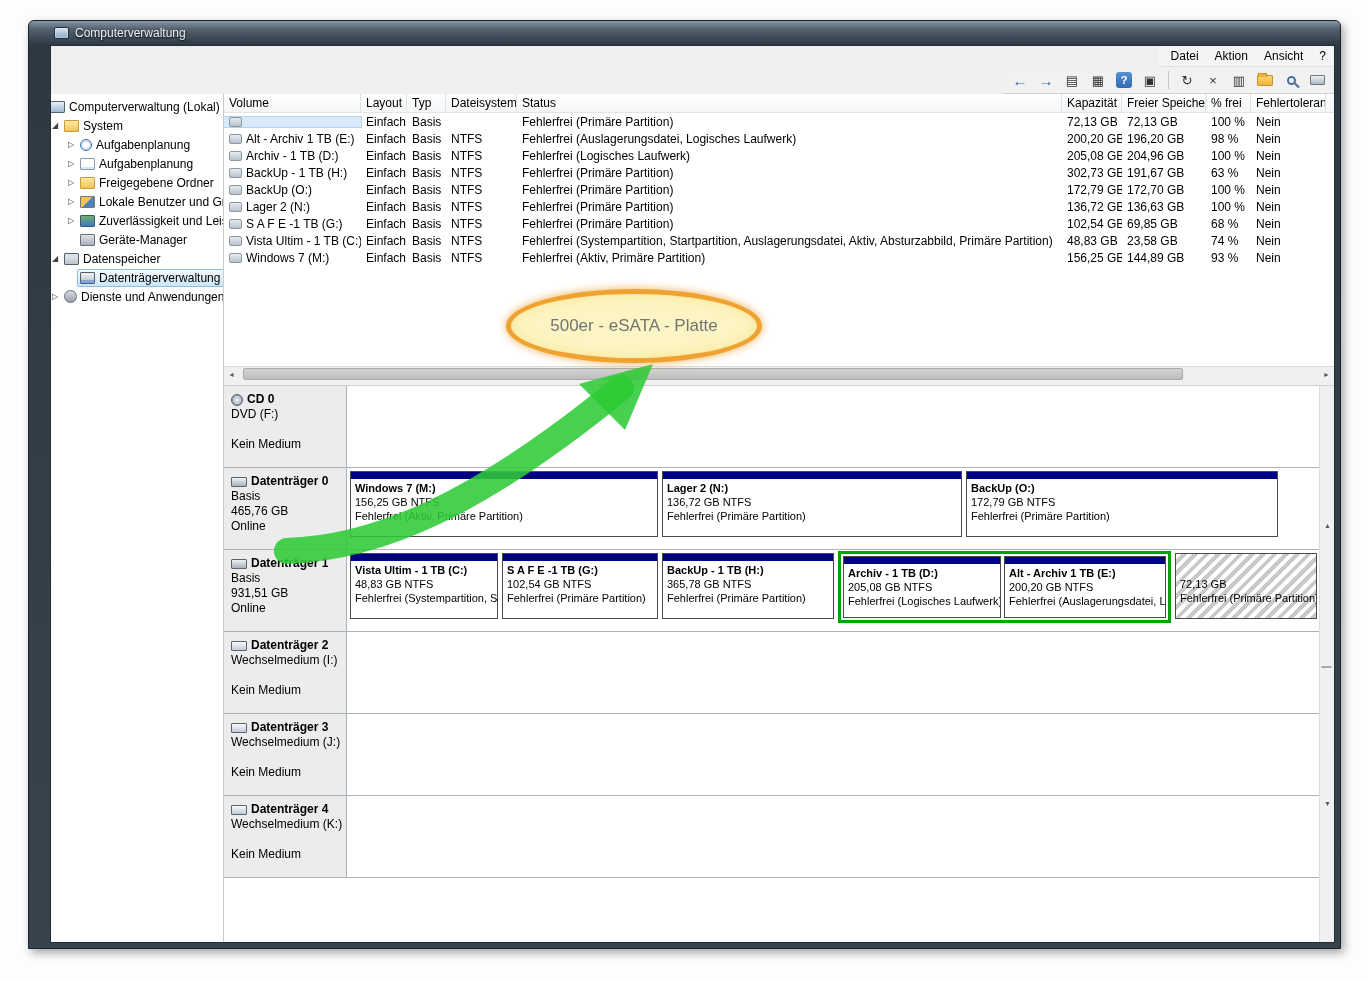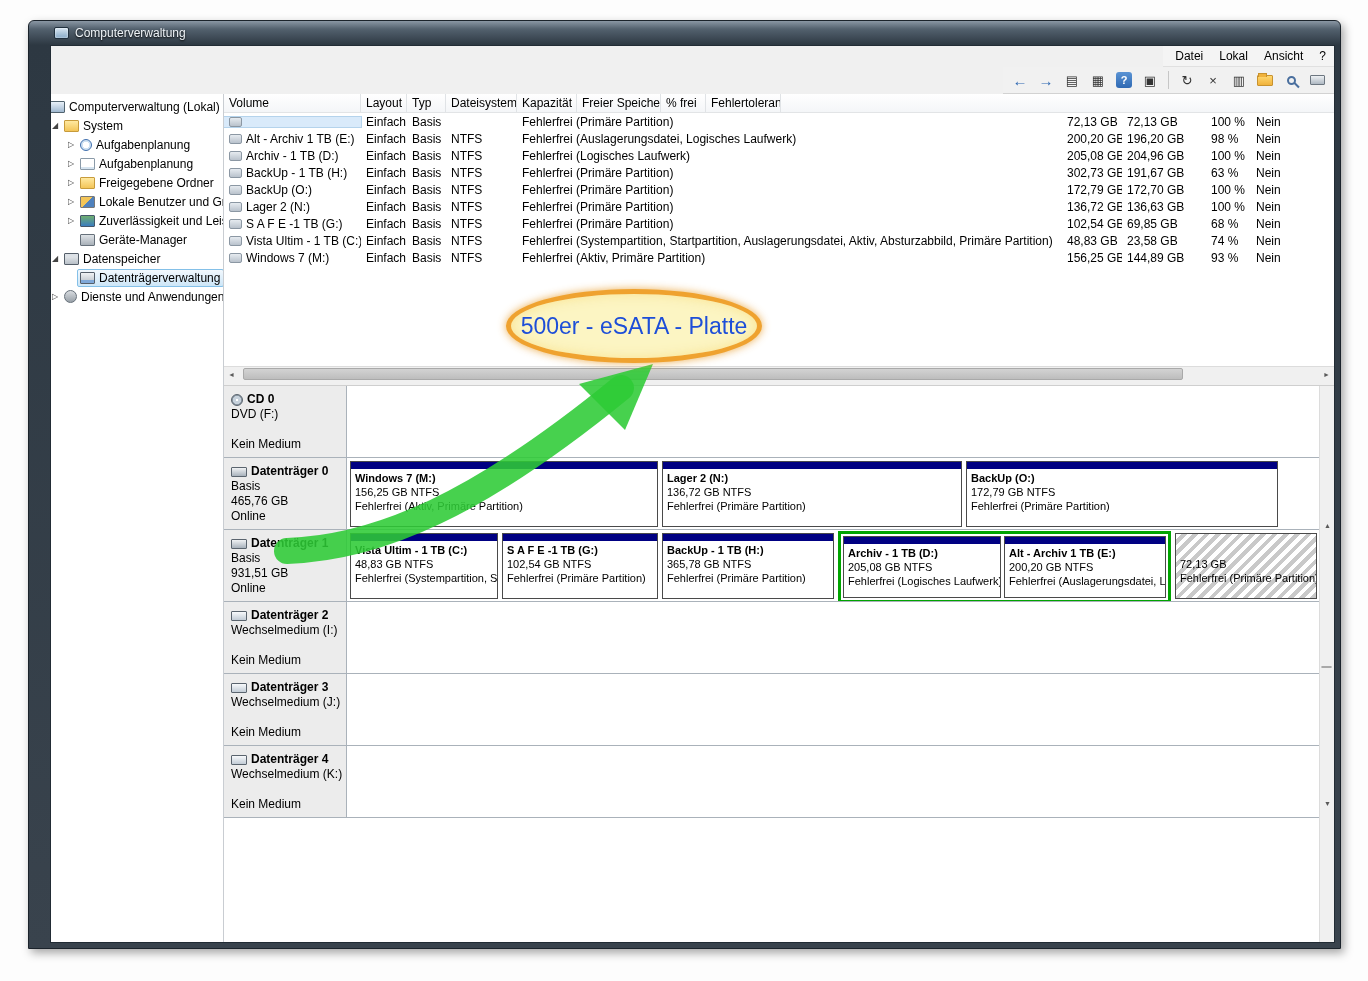--- a/index.html
+++ b/index.html
@@ -89,21 +89,21 @@
   .splitter { height:5px; flex:none; background:#f0f0f0; border-bottom:1px solid #cfcfcf; }
   .vscroll { position:absolute; right:0; top:0; bottom:0; width:15px; background:#f0f0f0;
     border-left:1px solid #dcdcdc; display:flex; flex-direction:column; }
   .sb-vtrack { flex:1; position:relative; }
   .sb-thumb-v { position:absolute; top:2px; left:1px; width:11px; height:88%;
     background:linear-gradient(90deg,#d3d3d3,#bdbdbd); border:1px solid #a9a9a9; border-radius:2px; }
 
   
   .graphical { flex:1; min-height:0; position:relative; background:#fff; overflow:hidden; }
   .disk-rows { margin-right:15px; }
-  .disk-row { height:72px; border-bottom:1px solid #aab2ba; display:flex; }
+  .disk-row { height:82px; border-bottom:1px solid #aab2ba; display:flex; }
   .disk-info { width:123px; flex:none; background:#ececec; border-right:1px solid #aab2ba;
     padding:6px 4px 0 7px; overflow:hidden; }
   .disk-title { display:flex; align-items:center; gap:4px; font-weight:bold; white-space:nowrap; line-height:15px; }
   .dicon { width:16px; height:10px; flex:none; background:linear-gradient(#f0f2f4,#a8b2bc);
     border:1px solid #5a646e; border-radius:1px; }
   .dicon.cd { width:12px; height:12px; border-radius:50%;
     background:radial-gradient(circle,#ffffff 18%,#c7d2dc 19% 60%,#8d9aa6 61%); border:1px solid #5a646e; }
   .dicon.removable { background:linear-gradient(#f8fafc,#c2ccd6); }
   .disk-line { line-height:15px; min-height:15px; white-space:nowrap; overflow:hidden; }
 
@@ -118,38 +118,38 @@
   .part.selected { background:repeating-linear-gradient(135deg,#ffffff 0px,#ffffff 4px,#c9c9c9 4px,#c9c9c9 8px); }
   .part.selected .part-bar { background:transparent; }
 
   
   .annotation-arrow { position:absolute; left:200px; top:335px; width:470px; height:240px;
     z-index:19; pointer-events:none; }
   .callout { position:absolute; left:477px; top:268px; width:256px; height:74px; z-index:20;
     border:5px solid #efa22f; border-radius:50%; background:#fcf5c3;
     box-shadow:0 0 9px rgba(233,160,50,.85), inset 0 0 12px rgba(250,225,140,.9);
     display:flex; align-items:center; justify-content:center; pointer-events:none; }
-  .callout-text { font-size:23px; color:#1d4ed8; }
+  .callout-text { font-size:17px; color:#737373; }
 </style>
 </head>
 <body>
 
 <div class="desktop">
   <div class="window">
 
     <div class="titlebar">
       <span class="title-icon"></span>
       <span class="title-text">Computerverwaltung</span>
     </div>
 
     <div class="client">
 
       <div class="menubar">
         <span class="menu-item">Datei</span>
-        <span class="menu-item">Lokal</span>
+        <span class="menu-item">Aktion</span>
         <span class="menu-item">Ansicht</span>
         <span class="menu-item">?</span>
       </div>
 
       <div class="toolbar">
         <span class="tb-btn nav">←</span>
         <span class="tb-btn nav">→</span>
         <span class="tb-btn">▤</span>
         <span class="tb-btn">▦</span>
         <span class="tb-btn">
@@ -254,20 +254,21 @@
         </div>
 
         <div class="right-panel">
 
           <div class="volume-list">
             <div class="vl-header">
               <span class="vl-col c1">Volume</span>
               <span class="vl-col c2">Layout</span>
               <span class="vl-col c3">Typ</span>
               <span class="vl-col c4">Dateisystem</span>
+              <span class="vl-col c5">Status</span>
               <span class="vl-col c6">Kapazität</span>
               <span class="vl-col c7">Freier Speicher</span>
               <span class="vl-col c8">% frei</span>
               <span class="vl-col c9">Fehlertoleranz</span>
             </div>
 
             <div class="vl-row focused">
               <span class="vl-cell c1 namecell">
                   <span class="vol-icon"></span>
                   <span></span>

